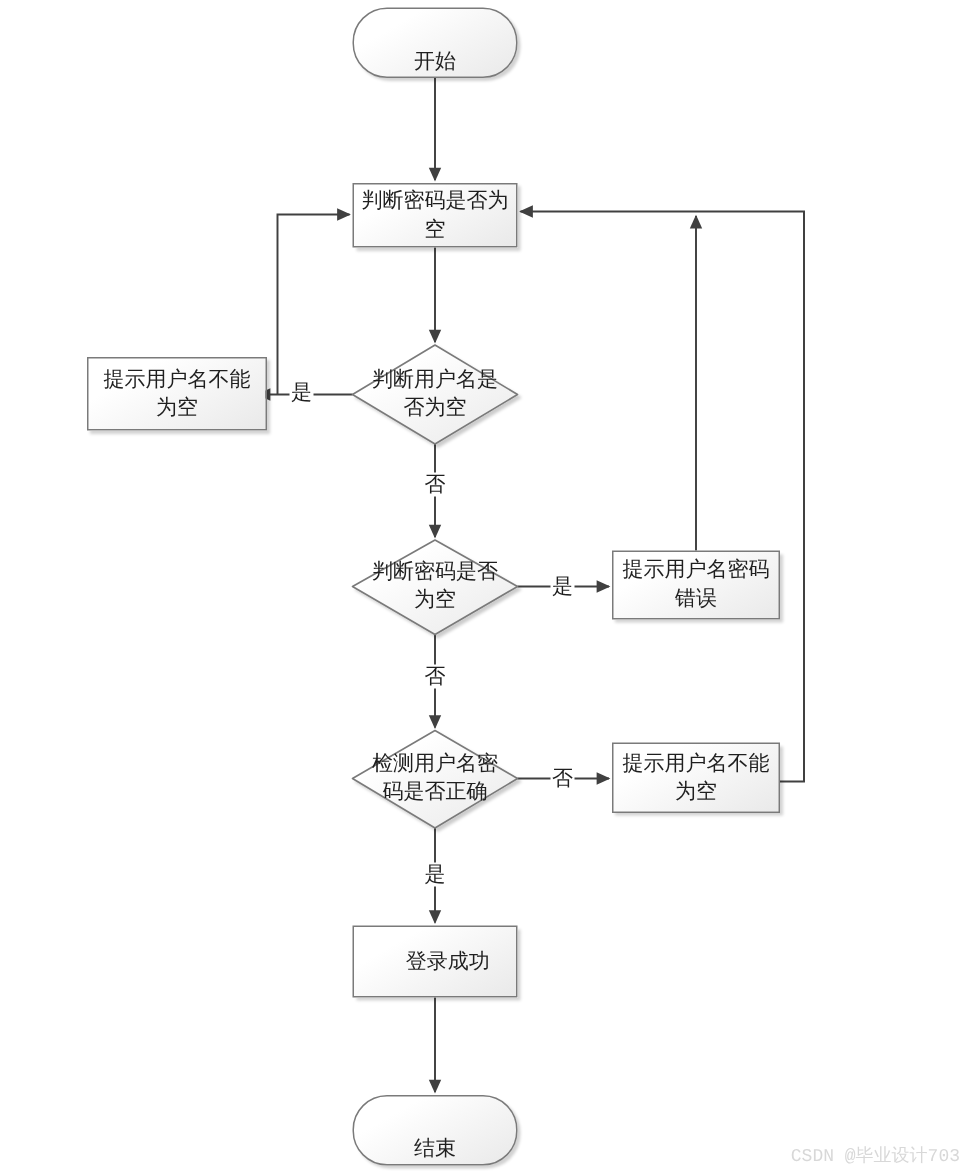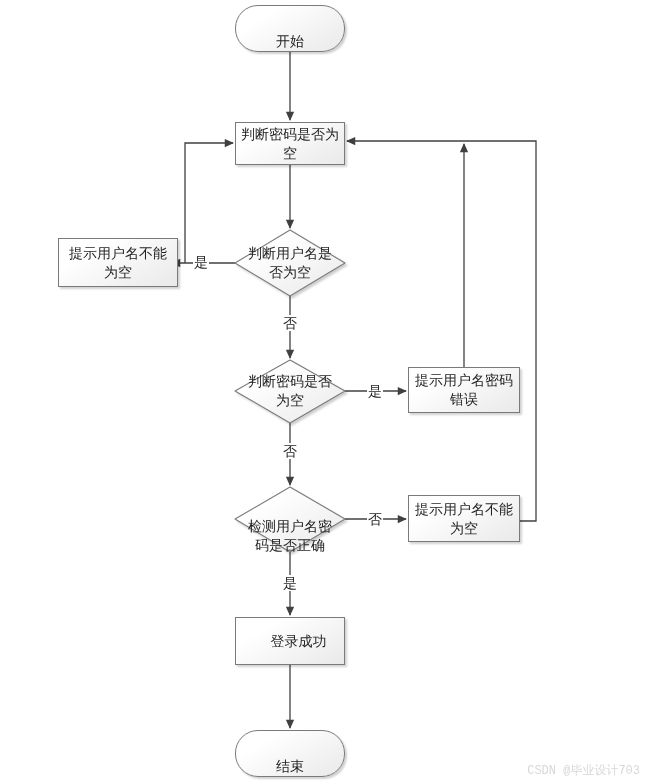--- a/index.html
+++ b/index.html
@@ -133,21 +133,21 @@
   <div class="node" style="left:235px; top:617px; width:110px; height:48px;padding-left:21px;">
     <span>登录成功</span>
   </div>
 
   <div class="node oval" style="left:235px; top:730px; width:110px; height:47px;font-family:Liberation Serif, serif;">
     <span>结束</span>
   </div>
 
   <div class="diamond-label" style="left:290px; top:263px;">判断用户名是否为空</div>
   <div class="diamond-label" style="left:290px; top:391px;">判断密码是否为空</div>
-  <div class="diamond-label" style="left:290px; top:536px;">检测用户名密码是否正确</div>
+  <div class="diamond-label" style="left:290px; top:519px;">检测用户名密码是否正确</div>
 
   <span class="edge-label" style="left:201px; top:262px;">是</span>
   <span class="edge-label" style="left:290px; top:323px;">否</span>
   <span class="edge-label" style="left:375px; top:391px;">是</span>
   <span class="edge-label" style="left:290px; top:451px;">否</span>
   <span class="edge-label" style="left:375px; top:519px;">否</span>
   <span class="edge-label" style="left:290px; top:583px;">是</span>
 
   <div class="watermark">CSDN @毕业设计703</div>
 

